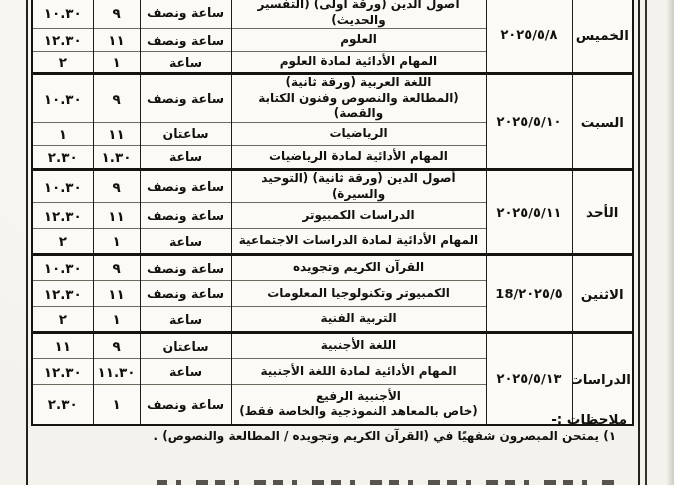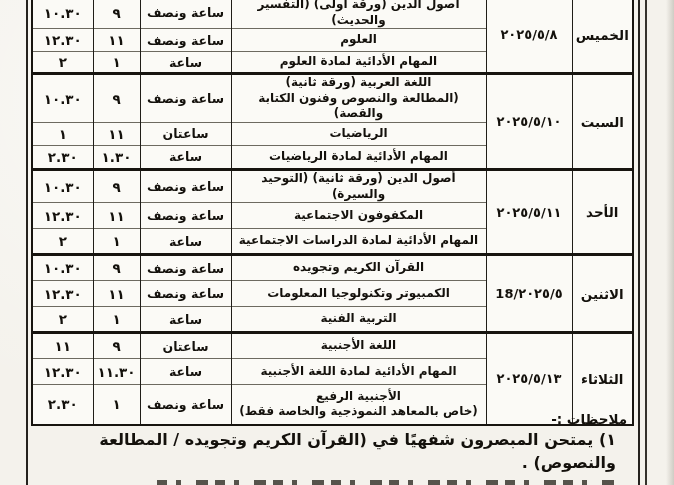--- a/index.html
+++ b/index.html
@@ -37,21 +37,21 @@
   }
   tr.group-start td{border-top:3.5px solid #17140f;}
   td.day-cell{font-size:13.5px;font-weight:bold;letter-spacing:.2px;}
   td.date-cell{font-size:13px;font-weight:bold;}
   td.subject-cell{font-size:12px;font-weight:bold;line-height:1.3;}
   td.dur-cell{font-size:12.5px;font-weight:bold;}
   td.num-cell{font-size:13.5px;font-weight:bold;}
   
   #notes{position:absolute;left:31px;top:399px;width:601px;direction:rtl;color:#14110c;margin-top:10px;}
   .notes-title{font-size:13.5px;font-weight:bold;padding:2px 5px 0 0;}
-  .note-line{font-size:16px;font-weight:bold;padding:1px 16px 0 0;line-height:1.45;}
+  .note-line{font-size:12px;font-weight:bold;padding:1px 16px 0 0;line-height:1.45;}
   
   #cut-line{
     position:absolute;left:150px;top:480px;width:468px;height:5px;opacity:.85;
     background:
       repeating-linear-gradient(90deg,
         rgba(0,0,0,0) 0 7px, #3a372f 7px 17px,
         rgba(0,0,0,0) 17px 26px, #3a372f 26px 31px,
         rgba(0,0,0,0) 31px 46px, #3a372f 46px 58px);
     border-radius:2px;
   }
@@ -135,21 +135,21 @@
             <td class="date-cell" rowspan="3">٢٠٢٥/٥/١١</td>
             <td class="subject-cell">
               <div>أصول الدين (ورقة ثانية) (التوحيد والسيرة)</div>
             </td>
             <td class="dur-cell">ساعة ونصف</td>
             <td class="num-cell">٩</td>
             <td class="num-cell">١٠.٣٠</td>
           </tr>
           <tr style="height: 26px;">
             <td class="subject-cell">
-              <div>المكفوفون الاجتماعية</div>
+              <div>الدراسات الكمبيوتر</div>
             </td>
             <td class="dur-cell">ساعة ونصف</td>
             <td class="num-cell">١١</td>
             <td class="num-cell">١٢.٣٠</td>
           </tr>
           <tr style="height: 26px;">
             <td class="subject-cell">
               <div>المهام الأدائية لمادة الدراسات الاجتماعية</div>
             </td>
             <td class="dur-cell">ساعة</td>
@@ -176,21 +176,21 @@
           </tr>
           <tr style="height: 26px;">
             <td class="subject-cell">
               <div>التربية الفنية</div>
             </td>
             <td class="dur-cell">ساعة</td>
             <td class="num-cell">١</td>
             <td class="num-cell">٢</td>
           </tr>
           <tr class="group-start" style="height: 26px;">
-            <td class="day-cell" rowspan="3">الثلاثاء</td>
+            <td class="day-cell" rowspan="3">الدراسات</td>
             <td class="date-cell" rowspan="3">٢٠٢٥/٥/١٣</td>
             <td class="subject-cell">
               <div>اللغة الأجنبية</div>
             </td>
             <td class="dur-cell">ساعتان</td>
             <td class="num-cell">٩</td>
             <td class="num-cell">١١</td>
           </tr>
           <tr style="height: 26px;">
             <td class="subject-cell">

